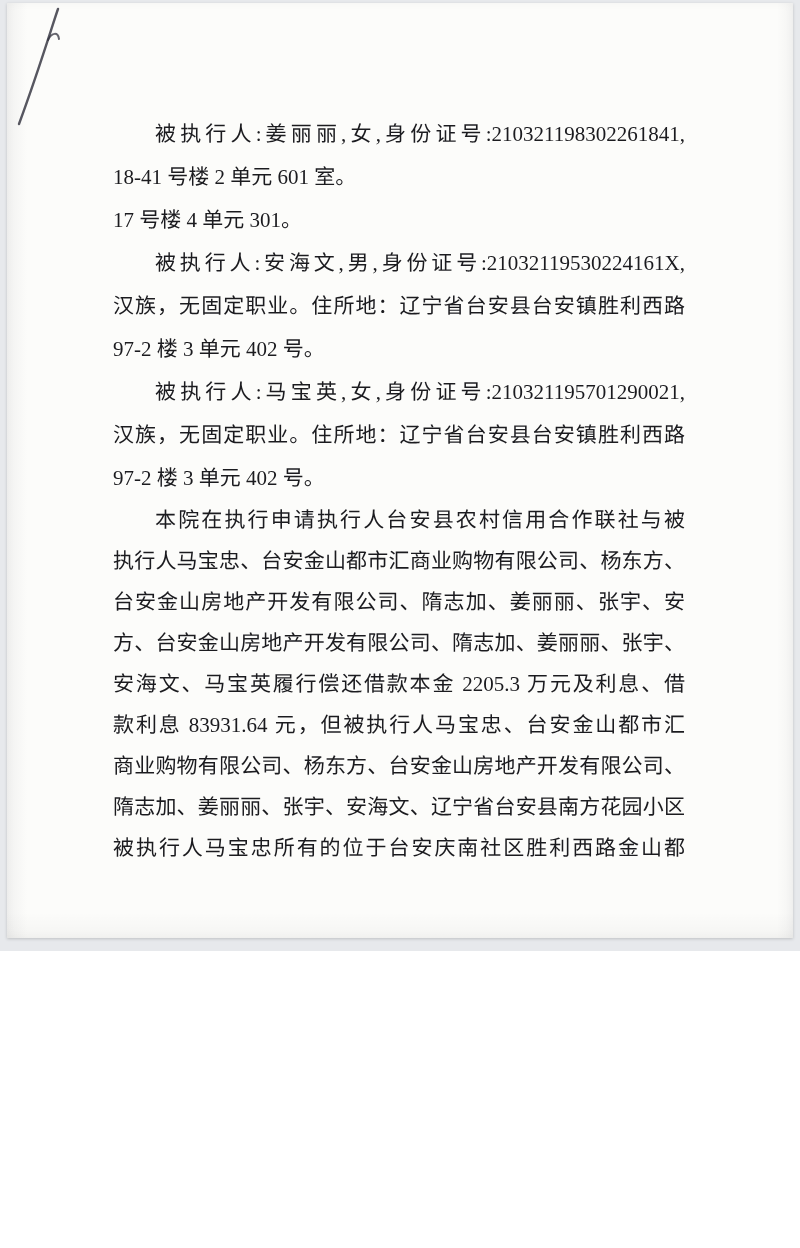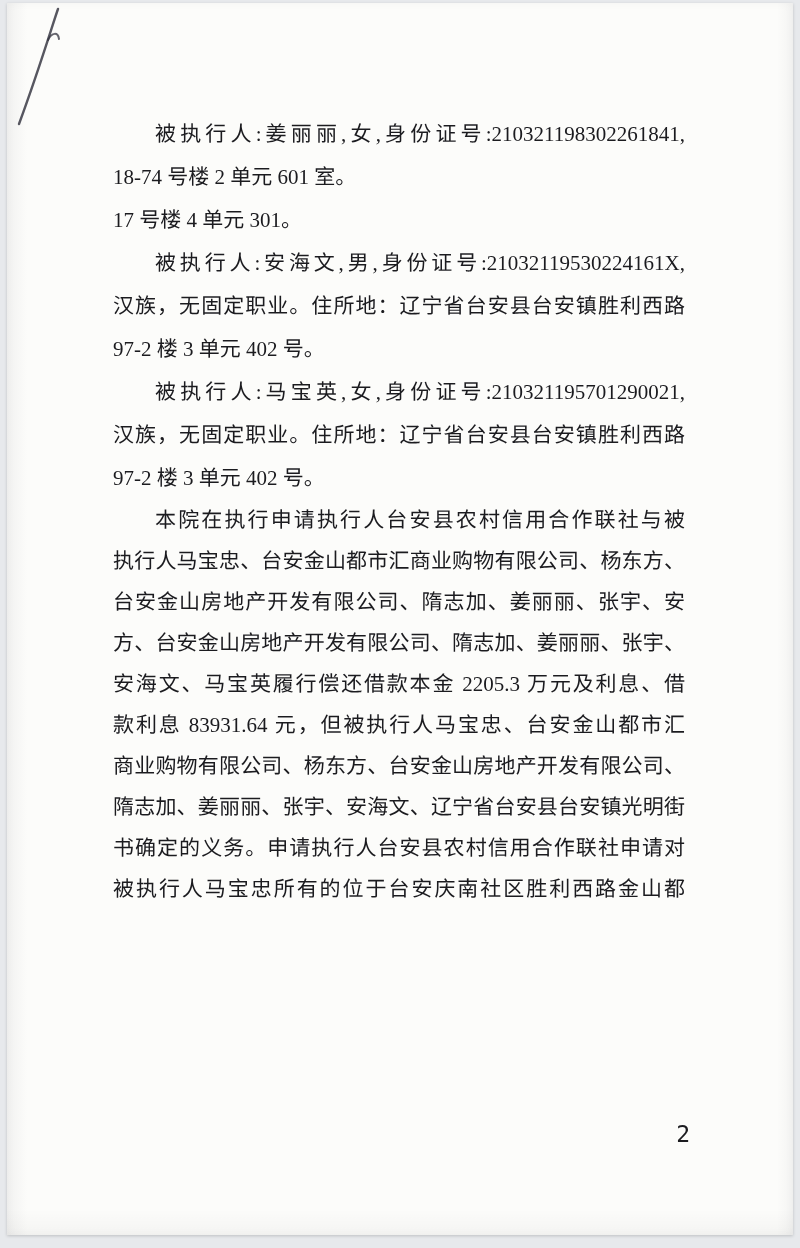--- a/index.html
+++ b/index.html
@@ -1,17 +1,17 @@
 <!DOCTYPE html>
 <html lang="zh-CN"><head>
 <meta charset="utf-8">
 <style>
   * { margin:0; padding:0; box-sizing:border-box; }
   body { width:800px; height:1248px; font-family:"Liberation Serif","DejaVu Serif",serif; }
-  .canvas { position:relative; width:800px; height:1248px; background:#e7e9ec; overflow:hidden; }
+  .canvas { position:relative; width:800px; height:951px; background:#e7e9ec; overflow:hidden; }
   .page {
     position:absolute; left:7px; top:3px; right:7px; bottom:13px;
     background:linear-gradient(90deg,#f1f1f0 0px,#fcfcfa 20px,#fcfcfa calc(100% - 16px),#f3f3f2 100%);
     box-shadow:inset 0 0 10px rgba(0,0,0,0.035), 0 1px 3px rgba(0,0,0,0.18);
   }
   .page::after{ 
     content:""; position:absolute; left:0; right:0; bottom:0; height:26px;
     background:linear-gradient(180deg, rgba(0,0,0,0) 0%, rgba(0,0,0,0.03) 100%);
     pointer-events:none;
   }
@@ -35,21 +35,21 @@
 
 <div class="canvas">
   <div class="page">
     <svg class="pen-mark" width="80" height="140" viewBox="0 0 80 140" aria-hidden="true">
       <path d="M51,6 C46,20 33,64 12,121" fill="none" stroke="#32323e" stroke-width="2.4" stroke-linecap="round" opacity="0.82"></path>
       <path d="M41,37 C45,29 51,29 52,36" fill="none" stroke="#32323e" stroke-width="2" stroke-linecap="round" opacity="0.75"></path>
     </svg>
     <div class="content" id="doc-body">
         <div class="para">
           <div class="line first">被执行人:姜丽丽,女,身份证号:210321198302261841,</div>
-          <div class="line short">18-74 号楼 2 单元 601 室。</div>
+          <div class="line short">18-41 号楼 2 单元 601 室。</div>
         </div>
         <div class="para">
           <div class="line short">17 号楼 4 单元 301。</div>
         </div>
         <div class="para">
           <div class="line first">被执行人:安海文,男,身份证号:21032119530224161X,</div>
           <div class="line">汉族，无固定职业。住所地：辽宁省台安县台安镇胜利西路</div>
           <div class="line short">97-2 楼 3 单元 402 号。</div>
         </div>
         <div class="para">
@@ -58,20 +58,19 @@
           <div class="line short">97-2 楼 3 单元 402 号。</div>
         </div>
         <div class="para main">
           <div class="line first">本院在执行申请执行人台安县农村信用合作联社与被</div>
           <div class="line">执行人马宝忠、台安金山都市汇商业购物有限公司、杨东方、</div>
           <div class="line">台安金山房地产开发有限公司、隋志加、姜丽丽、张宇、安</div>
           <div class="line">方、台安金山房地产开发有限公司、隋志加、姜丽丽、张宇、</div>
           <div class="line">安海文、马宝英履行偿还借款本金 2205.3 万元及利息、借</div>
           <div class="line">款利息 83931.64 元，但被执行人马宝忠、台安金山都市汇</div>
           <div class="line">商业购物有限公司、杨东方、台安金山房地产开发有限公司、</div>
-          <div class="line">隋志加、姜丽丽、张宇、安海文、辽宁省台安县台安镇光明街</div>
-          <div class="line">书确定的义务。申请执行人台安县农村信用合作联社申请对</div>
+          <div class="line">隋志加、姜丽丽、张宇、安海文、辽宁省台安县南方花园小区</div>
           <div class="line">被执行人马宝忠所有的位于台安庆南社区胜利西路金山都</div>
         </div>
       </div>
     <div class="page-number">2</div>
   </div>
 </div>
 
 </body></html>

